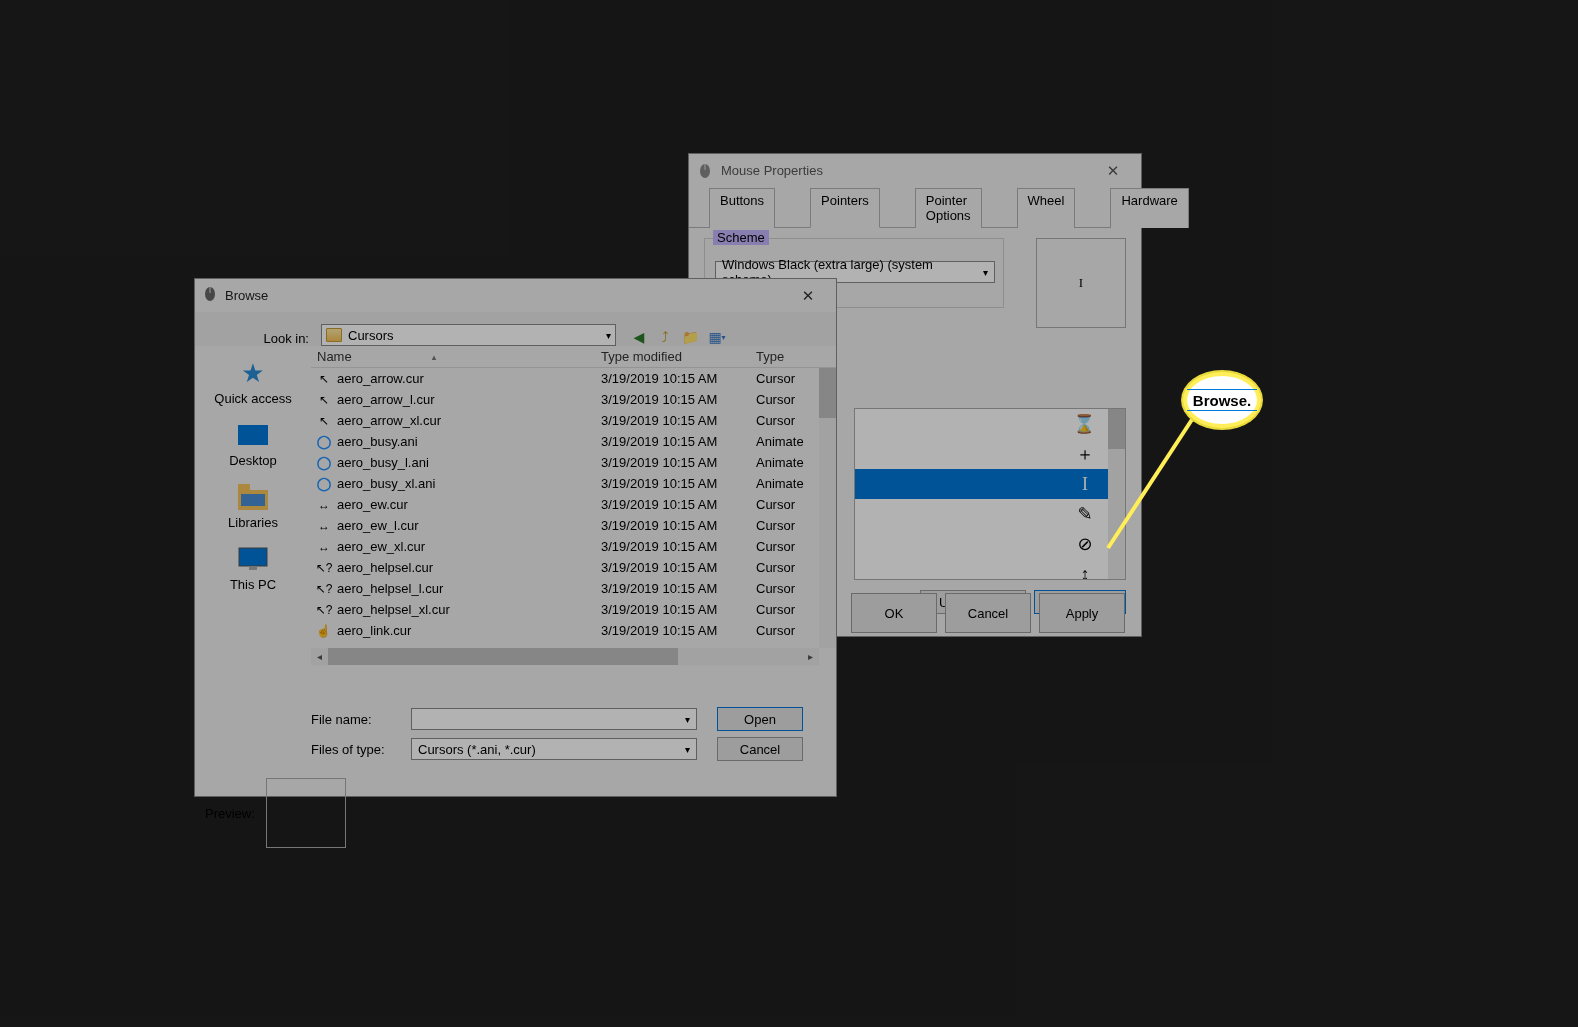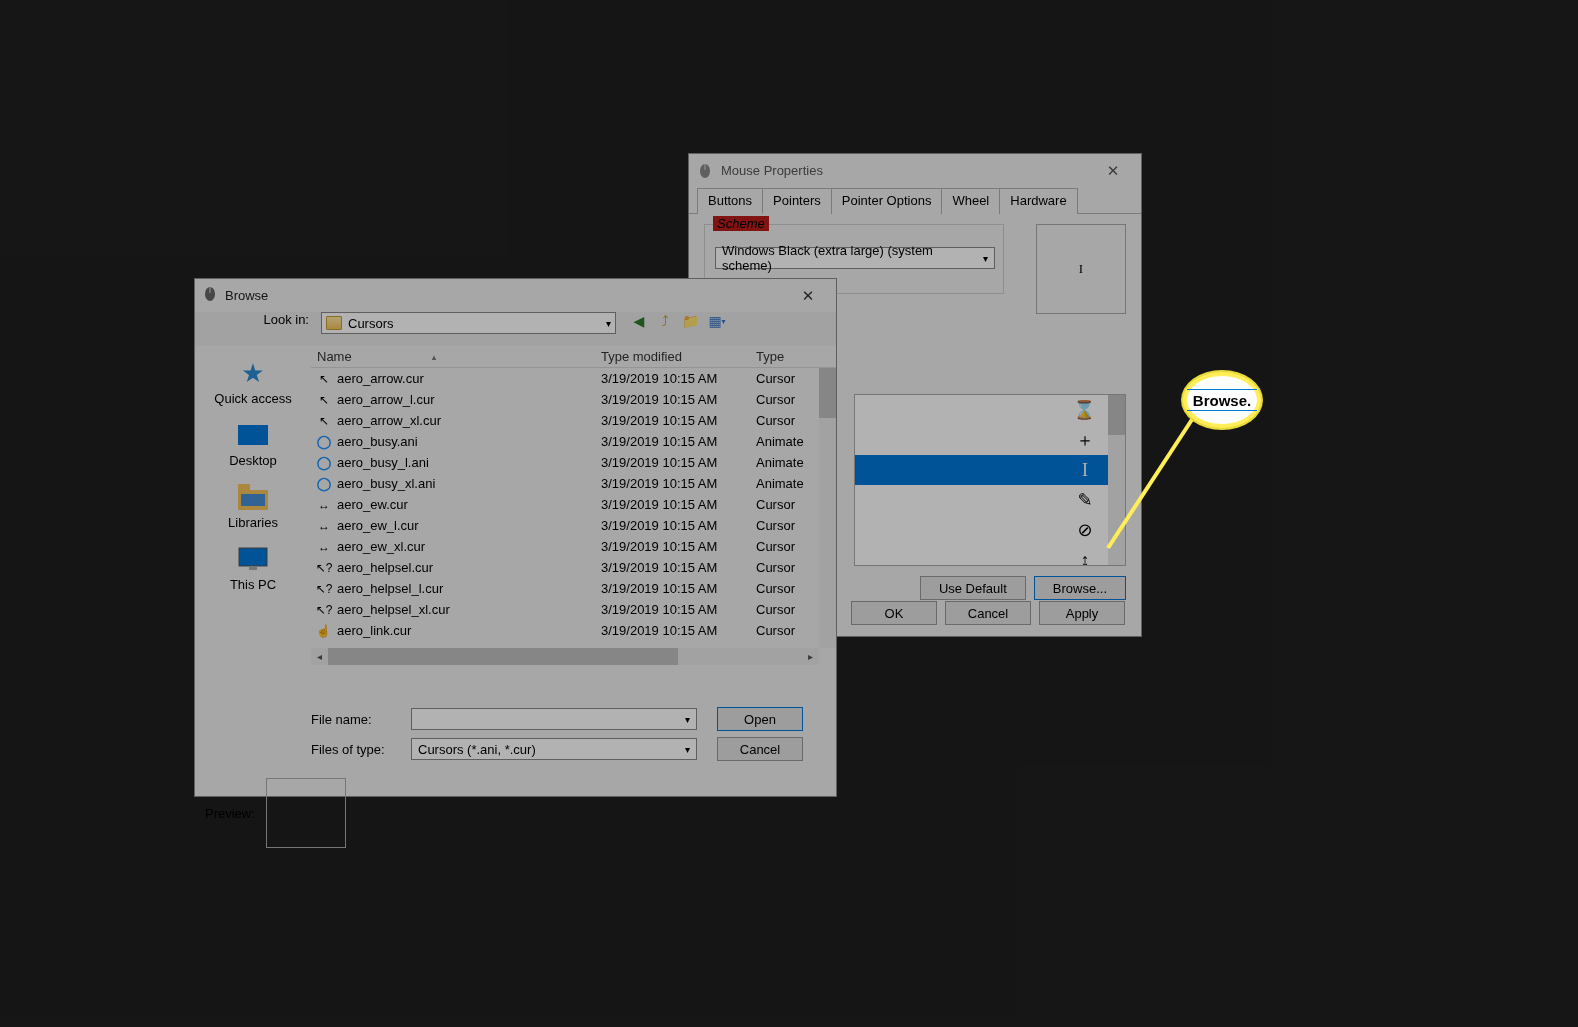--- a/index.html
+++ b/index.html
@@ -5,49 +5,49 @@
 *{box-sizing:border-box;margin:0;padding:0;font-family:"Segoe UI",Tahoma,sans-serif;font-size:13px;}
 body{background:#1f1f1f;width:1578px;height:1027px;position:relative;overflow:hidden;}
 .dim-overlay{position:absolute;inset:0;background:rgba(0,0,0,0.30);z-index:100;pointer-events:none;}
 
 
 .mouse-props{position:absolute;left:688px;top:153px;width:454px;height:484px;background:#f0f0f0;border:1px solid #888;}
 .mp-titlebar{display:flex;align-items:center;height:33px;padding:0 8px;background:#f0f0f0;}
 .mp-titlebar .icon{width:16px;height:16px;margin-right:8px;display:flex;align-items:center;justify-content:center;}
 .mp-titlebar .title{flex:1;color:#555;}
 .mp-titlebar .close{width:40px;height:24px;display:flex;align-items:center;justify-content:center;color:#555;font-size:15px;}
-.mp-tabs{display:flex;border-bottom:1px solid #b0b0b0;padding-left:8px;background:#f0f0f0;}
+.mp-tabs{display:flex;border-bottom:1px solid #b0b0b0;padding-left:20px;background:#f0f0f0;gap:36px;}
 .mp-tab{padding:4px 10px 5px;border:1px solid #b0b0b0;border-bottom:none;margin-right:-1px;background:#f0f0f0;position:relative;top:1px;}
 .mp-tab.active{background:#f0f0f0;border-bottom:1px solid #f0f0f0;}
 .mp-body{position:relative;padding:10px 15px;height:370px;}
 .scheme-group{border:1px solid #ccc;padding:8px 10px 14px;width:300px;position:relative;}
-.scheme-group .legend{position:absolute;top:-9px;left:8px;background:#b91c1c;padding:0 4px;font-style:italic;}
+.scheme-group .legend{position:absolute;top:-9px;left:8px;background:#c4b5fd;padding:0 4px;}
 .scheme-select{width:280px;height:22px;border:1px solid #888;background:#fff;margin:14px 0 10px;display:flex;align-items:center;padding:0 6px;justify-content:space-between;}
 .scheme-select .chev{font-size:10px;}
 .scheme-btns{display:flex;gap:12px;}
 .gbtn{border:1px solid #999;background:#e1e1e1;height:24px;padding:0 18px;display:flex;align-items:center;justify-content:center;}
 .gbtn.disabled{color:#9a9a9a;border-color:#bfbfbf;background:#ddd;}
 .preview-box{position:absolute;right:15px;top:10px;width:90px;height:90px;border:1px solid #aaa;display:flex;align-items:center;justify-content:center;font-family:serif;font-size:22px;}
 .customize-list{position:absolute;right:15px;top:180px;width:272px;height:172px;border:1px solid #aaa;background:#fff;overflow:hidden;}
 .cust-scroll{position:absolute;right:0;top:0;bottom:0;width:17px;background:#e8e8e8;}
 .cust-scroll .thumb{position:absolute;top:0;left:0;right:0;height:40px;background:#c0c0c0;}
 .cust-row{height:30px;display:flex;align-items:center;justify-content:flex-end;padding-right:28px;}
 .cust-row.selected{background:#0078d7;color:#fff;}
 .cust-icon{font-size:18px;width:24px;text-align:center;}
 .mp-lower-btns{position:absolute;right:15px;top:362px;display:flex;gap:8px;}
 .gbtn.primary{border:1px solid #0078d7;}
 .mp-footer{position:absolute;left:0;right:0;bottom:0;height:46px;display:flex;justify-content:flex-end;align-items:center;gap:8px;padding-right:16px;}
-.fbtn{border:1px solid #999;background:#e1e1e1;width:86px;height:24px;display:flex;align-items:center;justify-content:center;}
+.fbtn{border:1px solid #999;background:#e1e1e1;width:86px;height:40px;display:flex;align-items:center;justify-content:center;}
 
 
 .browse{position:absolute;left:194px;top:278px;width:643px;height:519px;background:#f0f0f0;border:1px solid #888;z-index:50;}
 .br-titlebar{display:flex;align-items:center;height:33px;padding:16px 8px;background:#f0f0f0;}
 .br-titlebar .title{flex:1;color:#222;}
 .br-titlebar .close{width:40px;height:24px;display:flex;align-items:center;justify-content:center;color:#333;font-size:15px;}
-.br-toolbar{height:34px;display:flex;align-items:flex-start;padding:0 10px;background:#e9e9e9;}
+.br-toolbar{height:34px;display:flex;align-items:flex-end;padding:0 10px;background:#e9e9e9;}
 .br-toolbar .lookin{width:116px;text-align:right;padding-right:12px;}
 .br-toolbar .folder-combo{width:295px;height:22px;border:1px solid #888;background:#fff;display:flex;align-items:center;padding:0 4px;justify-content:space-between;}
 .folder-combo .fld{display:flex;align-items:center;gap:6px;}
 .fld-icon{width:16px;height:14px;background:linear-gradient(#ffe9a6,#f7c35a);border:1px solid #c59b2d;border-radius:1px;}
 .tb-icons{display:flex;gap:8px;margin-left:14px;}
 .tb-ic{width:18px;height:18px;display:flex;align-items:center;justify-content:center;font-size:14px;}
 .br-main{display:flex;height:350px;}
 .br-places{width:116px;display:flex;flex-direction:column;align-items:center;padding-top:8px;gap:6px;}
 .place{display:flex;flex-direction:column;align-items:center;gap:3px;width:100%;padding:4px 0;}
 .place .pic{width:36px;height:30px;display:flex;align-items:center;justify-content:center;font-size:26px;}

